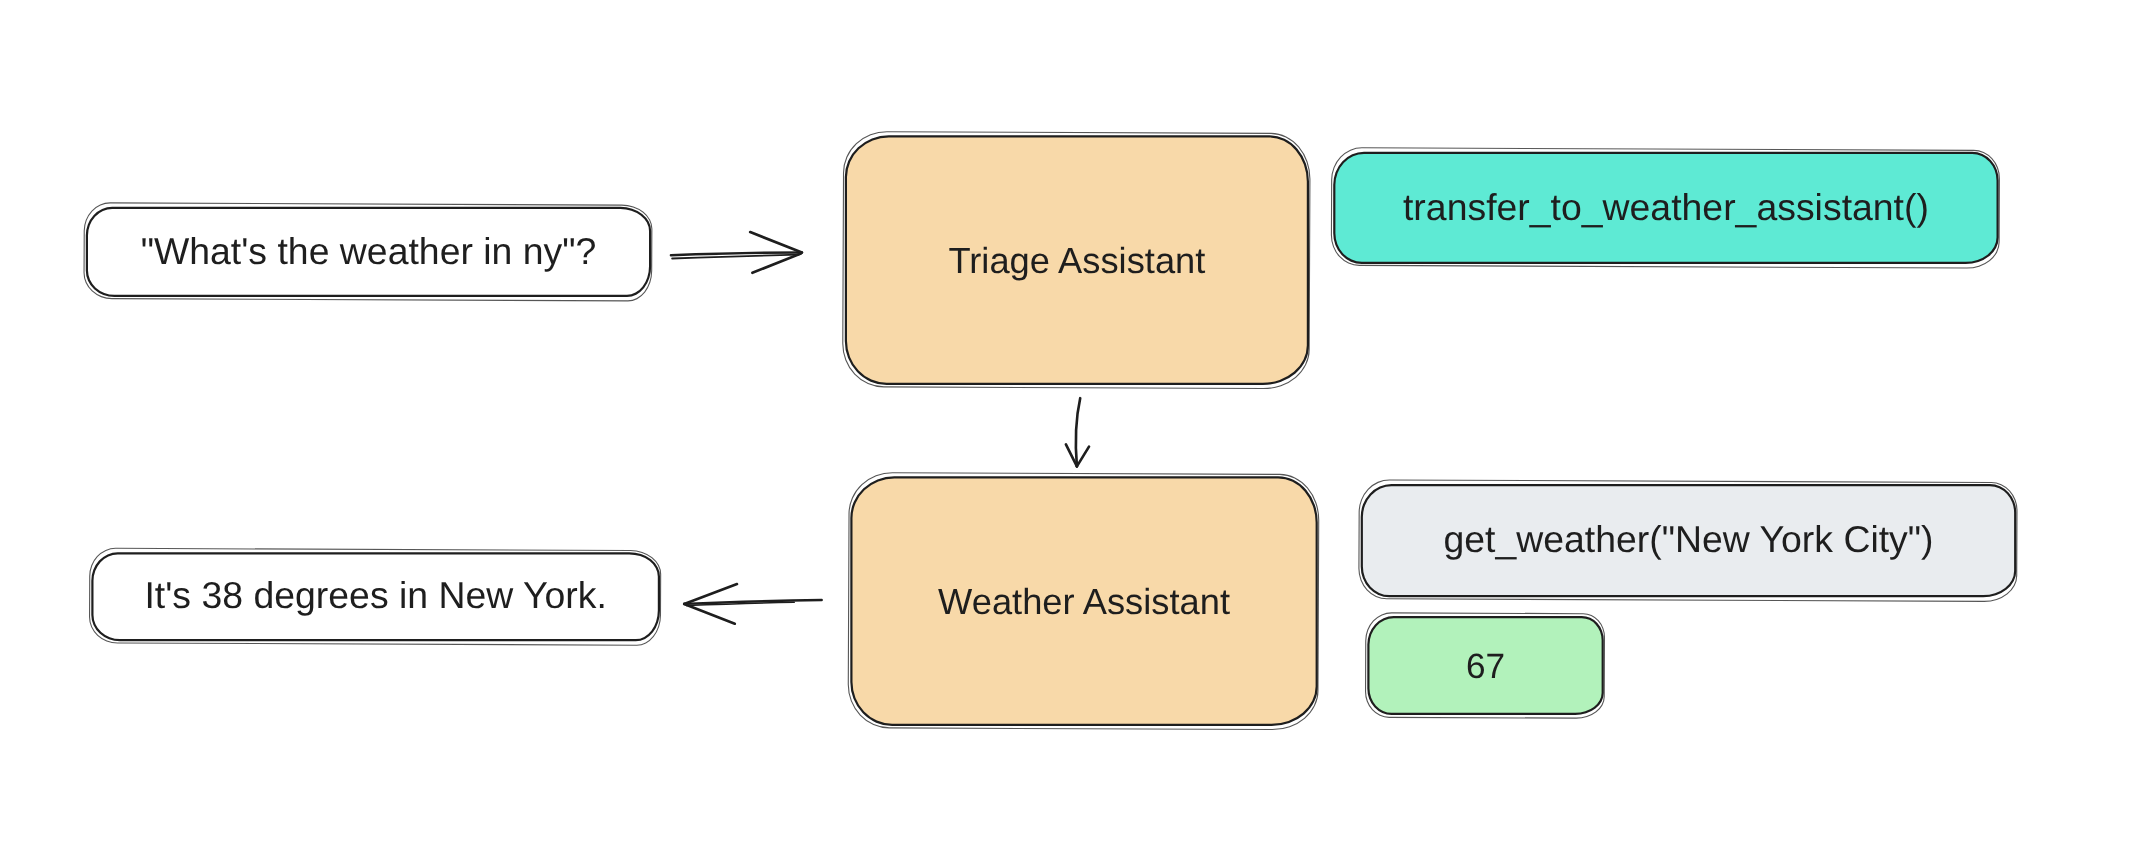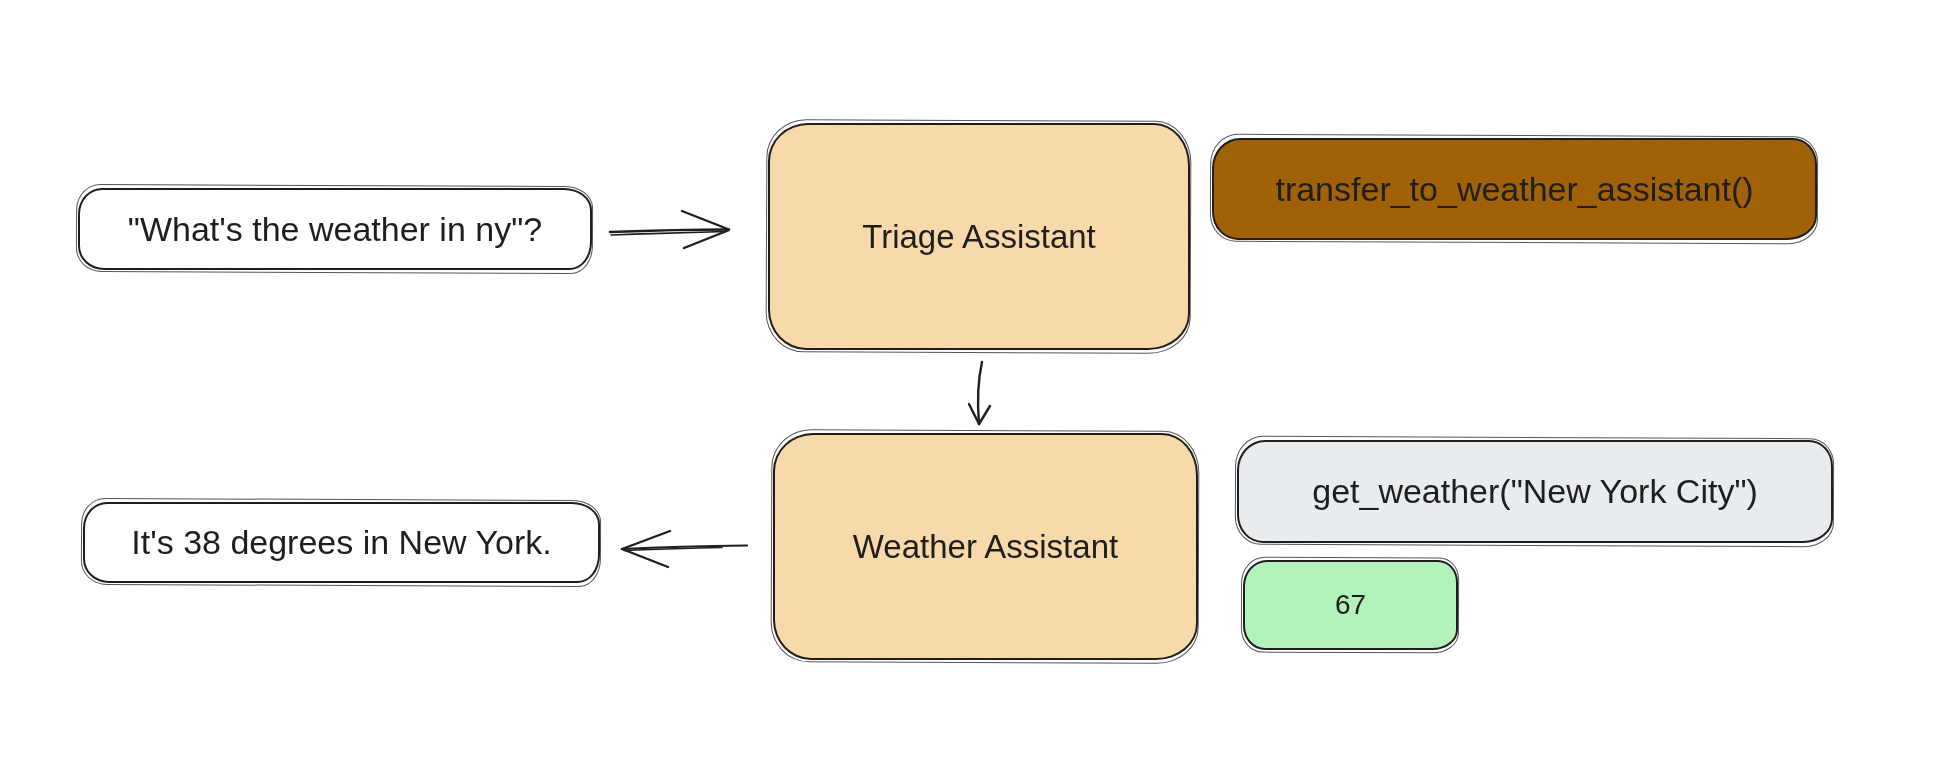--- a/index.html
+++ b/index.html
@@ -41,21 +41,21 @@
   .message {
     border-radius: 24px 28px 22px 26px / 26px 22px 28px 24px;
     font-size: 34px;
   }
   .toolcall {
     border-radius: 28px 24px 30px 26px / 30px 26px 24px 28px;
     font-size: 34px;
   }
   .result {
     border-radius: 24px 20px 26px 22px / 26px 22px 20px 24px;
-    font-size: 28px;
+    font-size: 32px;
   }
   
   #user-message   { left: 78px;   top: 188px; width: 514px; height: 82px; }
   #triage-agent   { left: 768px;  top: 123px; width: 422px; height: 227px; }
   #transfer-call  { left: 1212px; top: 138px; width: 605px; height: 102px; }
   #weather-agent  { left: 773px;  top: 433px; width: 425px; height: 227px; }
   #weather-call   { left: 1237px; top: 440px; width: 596px; height: 103px; }
   #weather-result { left: 1243px; top: 560px; width: 215px; height: 90px; }
   #final-reply    { left: 83px;   top: 502px; width: 517px; height: 81px; }
 
@@ -81,21 +81,21 @@
       <path class="stroke" stroke-width="1.6" d="M6 34 C 45 32.5, 85 31.5, 121 30.5"></path>
       <path class="stroke" stroke-width="2.4" d="M124 28.5 L 77 10"></path>
       <path class="stroke" stroke-width="2.4" d="M123 29.5 L 79 47"></path>
     </svg>
   </div>
 
   <div class="node agent" id="triage-agent" style="background-color: rgb(248, 217, 169);">
     <span>Triage Assistant</span>
   </div>
 
-  <div class="node toolcall" id="transfer-call" style="background-color: #a16207;">
+  <div class="node toolcall" id="transfer-call" style="background-color: #5eead4;">
     <span>transfer_to_weather_assistant()</span>
   </div>
 
   <div class="arrow" id="arrow-down">
     <svg width="54" height="76" viewBox="0 0 54 76">
       <path class="stroke" stroke-width="2.4" d="M29 4 C 25 22, 24 42, 26 66"></path>
       <path class="stroke" stroke-width="2.4" d="M26 66 L 16 46"></path>
       <path class="stroke" stroke-width="2.4" d="M26 66 L 37 48"></path>
     </svg>
   </div>

